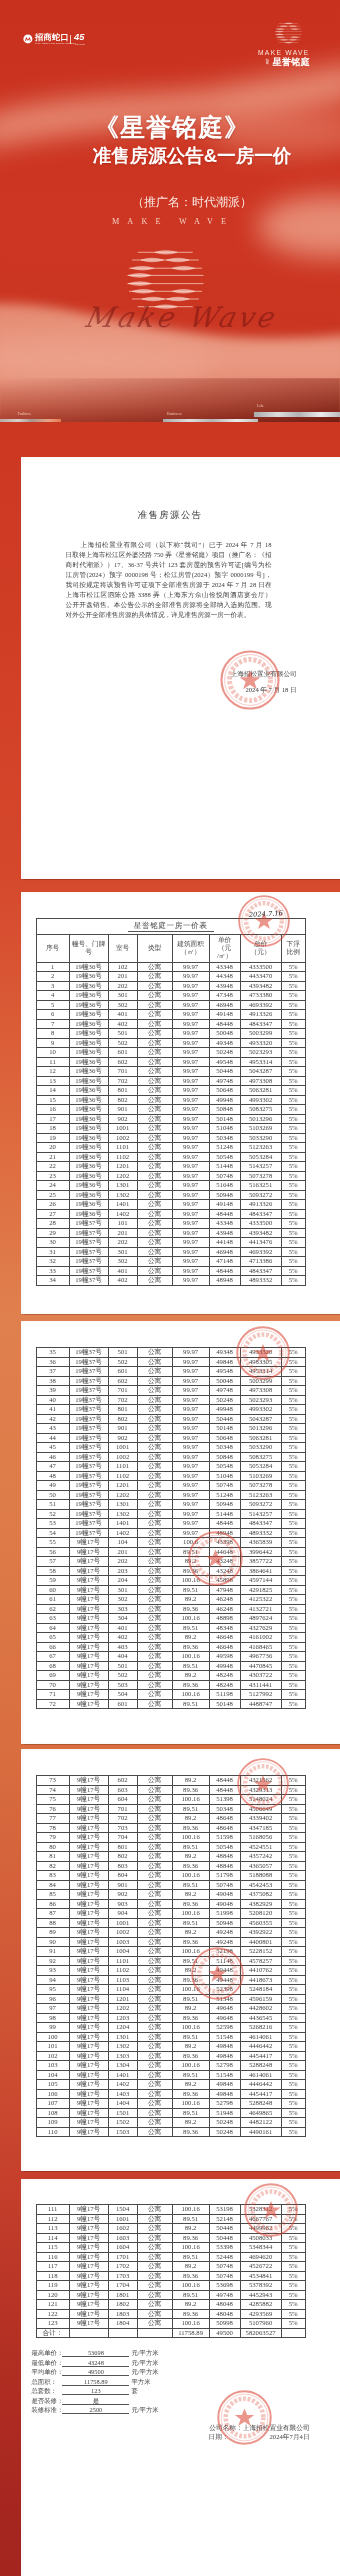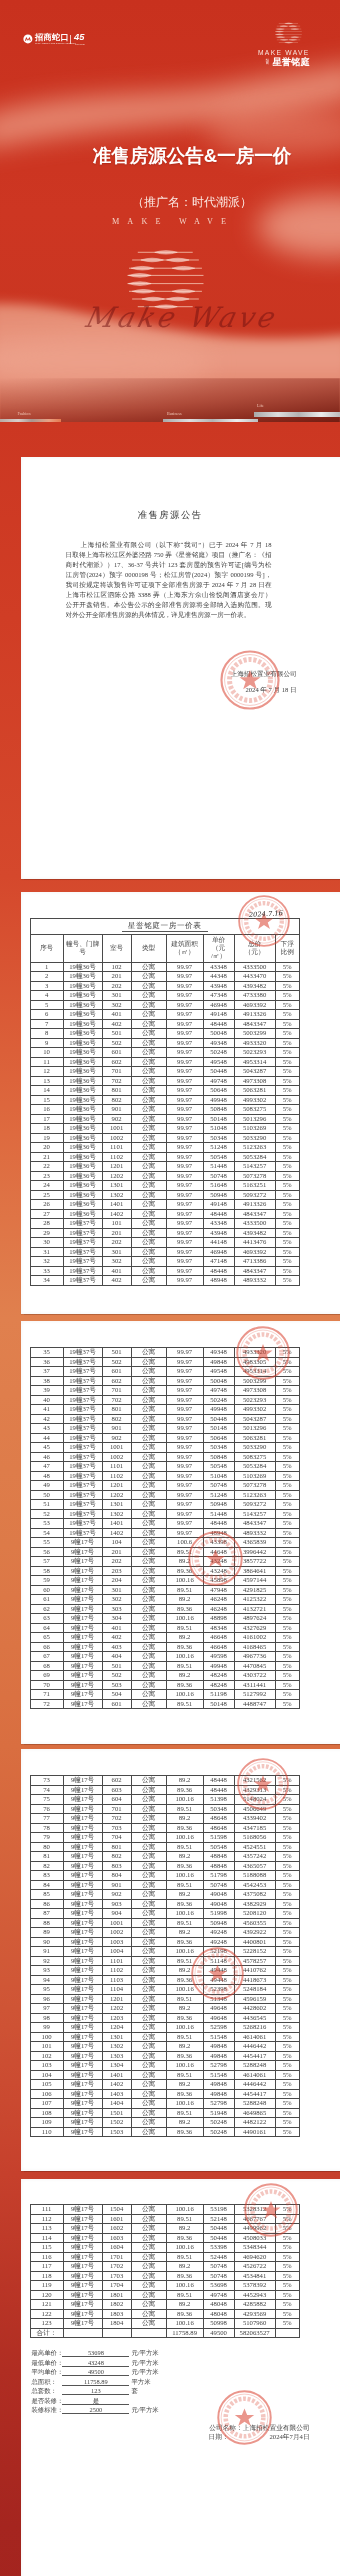--- a/index.html
+++ b/index.html
@@ -50,21 +50,21 @@
   .serif { font-family:"Liberation Serif","DejaVu Serif",serif; }
   .doc-title { position:absolute; left:0; top:52px; width:299px; text-align:center; font-size:9.3px; line-height:12.4px;
                letter-spacing:1.5px; color:#333; }
   .para { position:absolute; left:45px; top:83px; width:206px; color:#3d3d3d; }
   .para-line { height:10px; line-height:10px; font-size:6.6px; text-align:justify; text-align-last:justify; overflow:hidden; }
   .para-line:first-child { padding-left:15px; }
   .para-line:last-child { text-align-last:left; }
   .sign { position:absolute; right:49px; font-size:6.6px; line-height:9.3px; color:#3d3d3d; white-space:nowrap; }
 
   
-  .price-table { position:absolute; left:9px; width:268px; border-collapse:collapse; table-layout:fixed;
+  .price-table { position:absolute; left:15px; width:268px; border-collapse:collapse; table-layout:fixed;
                  font-family:"Liberation Serif","DejaVu Serif",serif; font-size:6.7px; color:#444; }
   .price-table td, .price-table th { border:0.5px solid #4a4a4a; padding:0; text-align:center; white-space:nowrap; overflow:hidden; line-height:8.2px; font-weight:normal; }
   .price-table tr { height:9.5px; }
   .price-table tr.title-row { height:15.5px; }
   .price-table tr.head-row { height:28px; }
   .price-table tr.title-row td { border-bottom:0.5px solid #4a4a4a; }
   .title-text { display:inline-block; padding:0 6.2px 0.5px 6.2px; border-bottom:0.5px solid #555; font-size:7.7px; line-height:9.3px; letter-spacing:0.5px; color:#444; }
   .price-table .head-row th { white-space:pre-line; font-size:6.7px; line-height:7.7px; color:#444; }
 
   
@@ -168,20 +168,21 @@
 
     <div class="abs proj-logo">
       <svg class="proj-emblem" viewBox="0 0 53 43" width="27" height="22">
           <use href="#wave-emblem" width="53" height="43"></use>
         </svg>
       <span class="proj-en">MAKE WAVE</span>
       <span class="proj-prefix">招商</span>
       <span class="proj-name">星誉铭庭</span>
     </div>
 
+    <div class="hdr-center hdr-title">《星誉铭庭》</div>
     <div class="hdr-center hdr-subtitle">准售房源公告&amp;一房一价</div>
     <div class="hdr-center hdr-promo">（推广名：时代潮派）</div>
     <div class="hdr-center hdr-tagline">MAKE WAVE</div>
 
     <svg class="abs" style="left:127px; top:250px;" width="77" height="59" viewBox="0 0 150 114">
         <use href="#wave-emblem" width="150" height="114"></use>
       </svg>
     <div class="abs hdr-script">Make Wave</div>
 
     <span class="abs strip-label" style="left:17.5px; top:412px;">Fashion</span>

